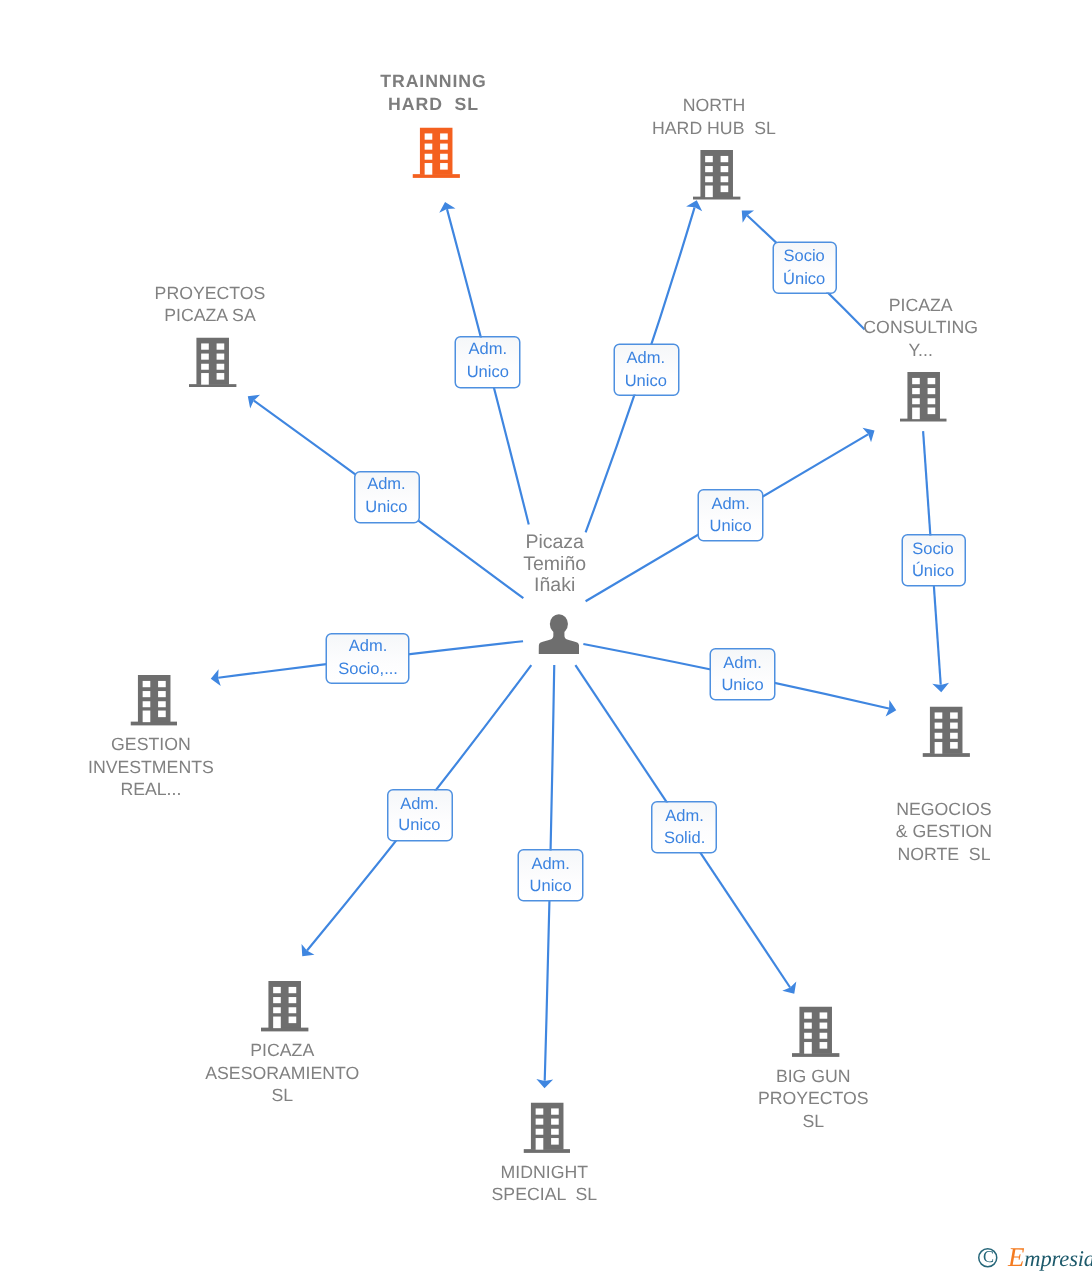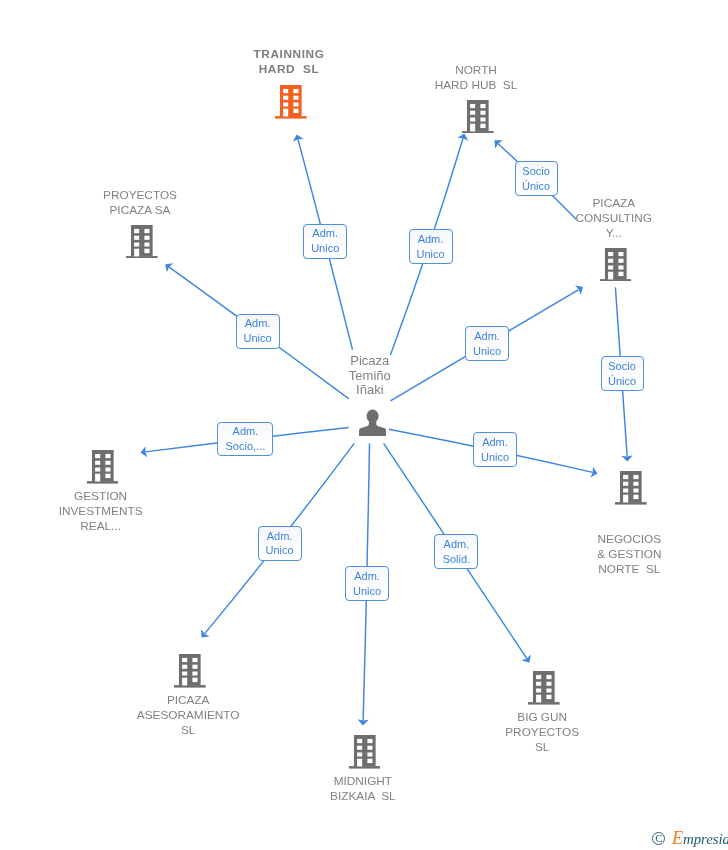--- a/index.html
+++ b/index.html
@@ -204,21 +204,21 @@
             <rect x="8.1" y="3.95" width="5.1" height="4.2" fill="#fff"></rect>
             <rect x="18.4" y="3.95" width="5.1" height="4.2" fill="#fff"></rect>
             <rect x="8.1" y="10.7" width="5.1" height="4.1" fill="#fff"></rect>
             <rect x="18.4" y="10.7" width="5.1" height="4.1" fill="#fff"></rect>
             <rect x="8.1" y="17.5" width="5.1" height="4" fill="#fff"></rect>
             <rect x="18.4" y="17.5" width="5.1" height="4" fill="#fff"></rect>
             <rect x="8.1" y="23.7" width="5.1" height="7.75" fill="#fff"></rect>
             <rect x="18.4" y="23.7" width="5.1" height="4.4" fill="#fff"></rect>
           </svg></span></div>
       <div class="node-caption" style="width: 160px; left: 282.9px; top: 773.8px;">MIDNIGHT
-BIZKAIA  SL</div>
+SPECIAL  SL</div>
       <div class="node" style="left: 358.8px; top: 408.7px;"><span><svg width="27.2" height="27.3" viewBox="0 0 27.2 27.3" fill="#6e6e6e">
             <ellipse cx="13.6" cy="7.07" rx="6.03" ry="6.59"></ellipse>
             <path d="M9.9 10.9h7.4v3.9c0 1.3.62 2.05 1.9 2.5 1.95.68 4.95 1.2 6.55 2.05 1.18.63 1.3 1.72 1.35 2.98.05 1.2.07 3.15.07 4.72H0.03c0-1.57.02-3.52.07-4.72.05-1.26.17-2.35 1.35-2.98 1.6-.85 4.6-1.37 6.55-2.05 1.28-.45 1.9-1.2 1.9-2.5z"></path>
           </svg></span></div>
       <div class="node-caption person" style="width: 160px; left: 289.8px; top: 353.8px;">Picaza
 Temiño
 Iñaki</div>
     </div>
   <div id="labels-layer">
       <div class="elabel" style="left: 303.2px; top: 223.5px; width: 44px; height: 35px;">

